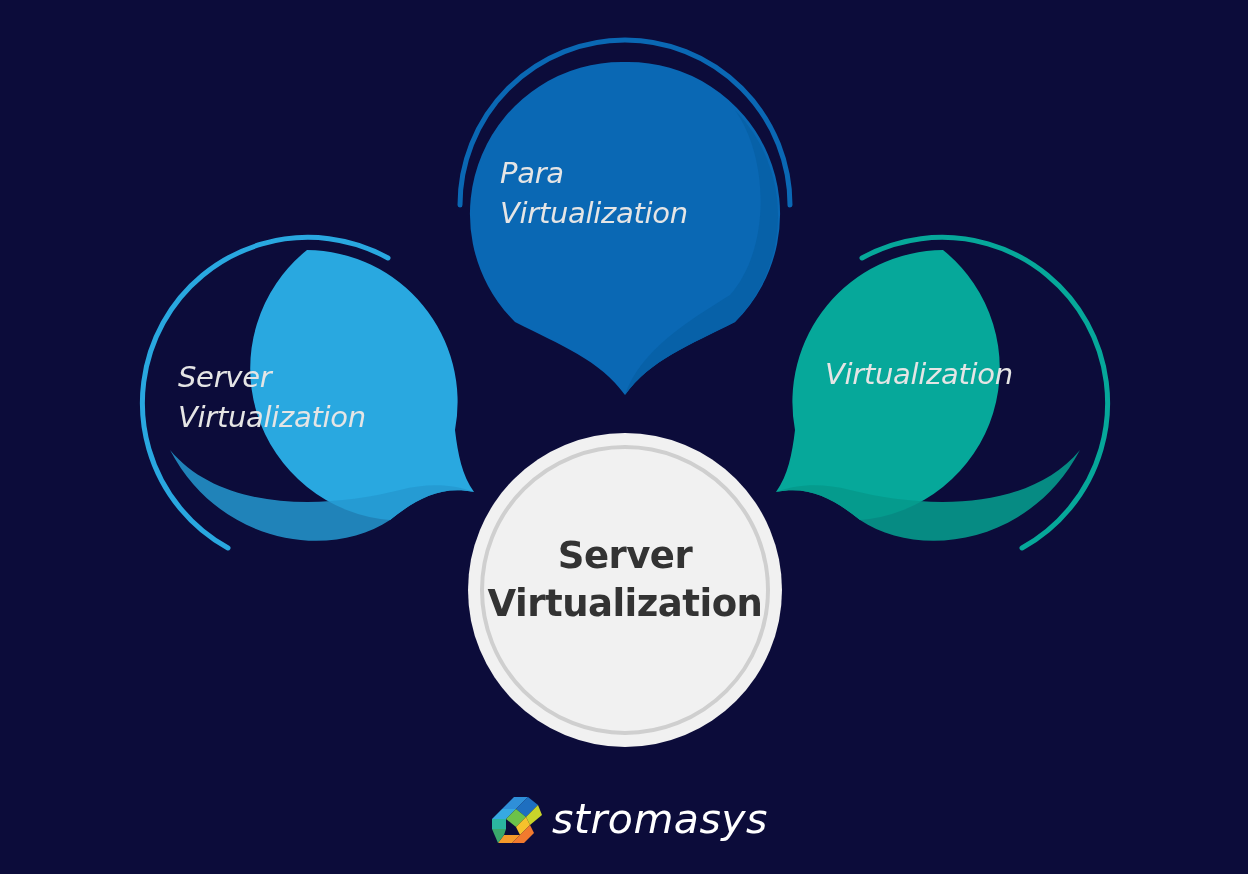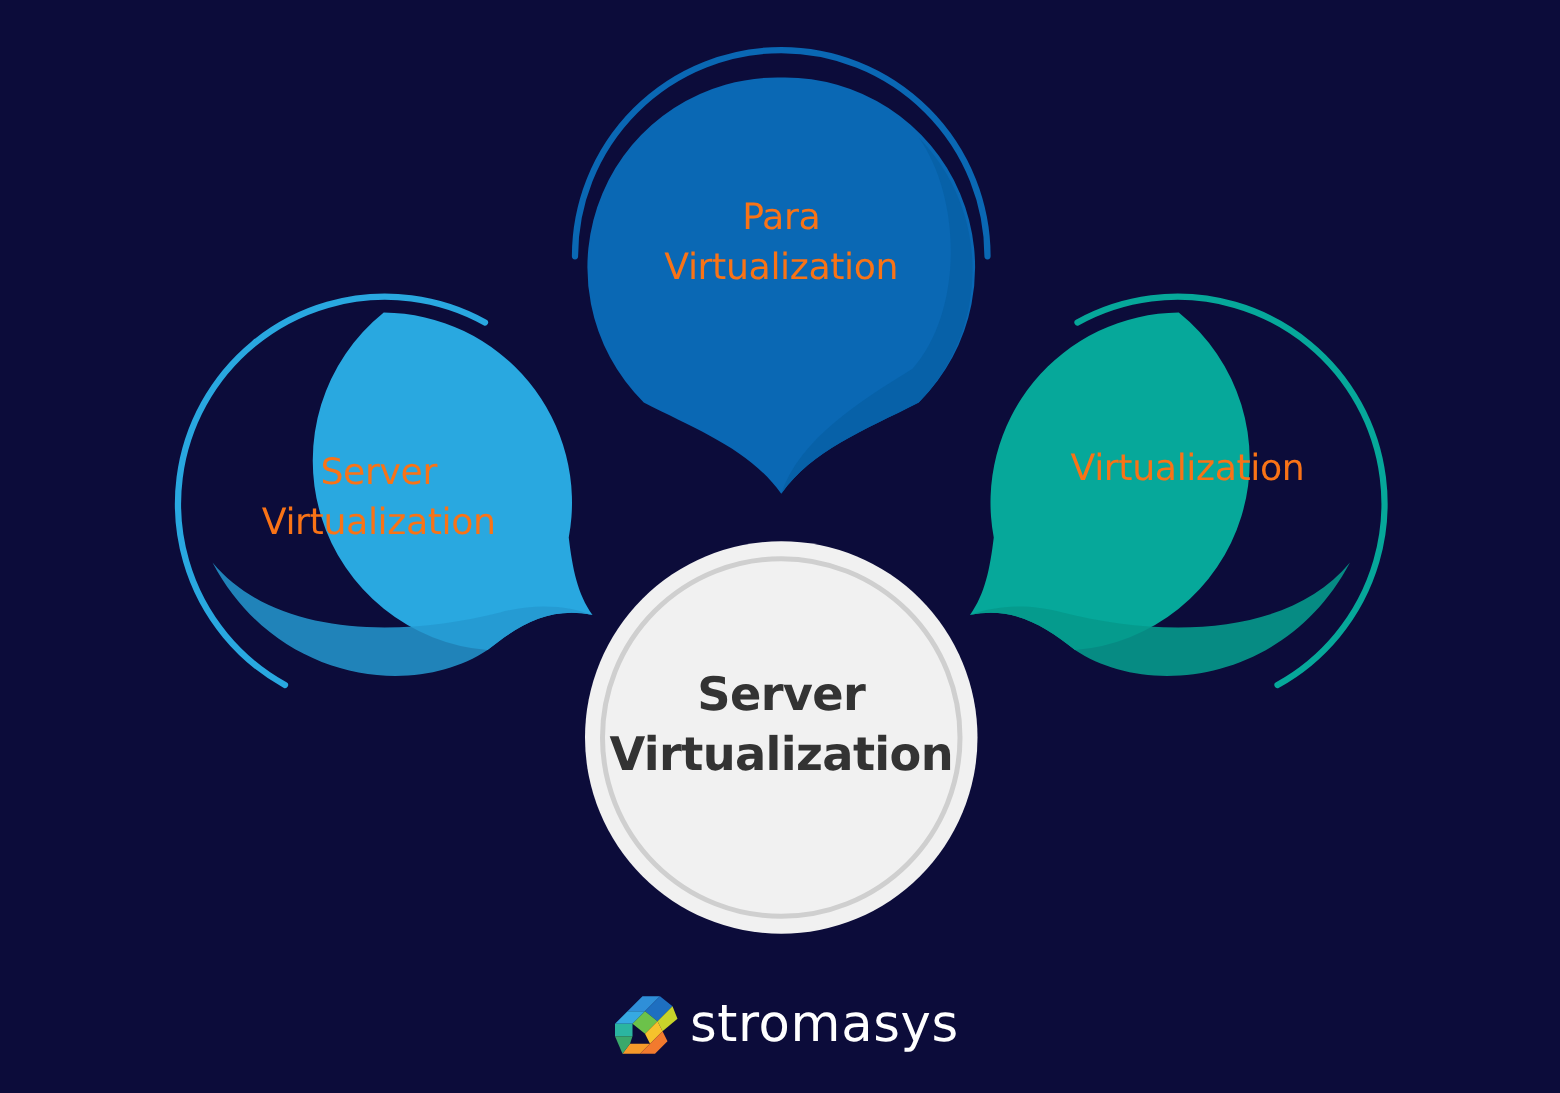--- a/index.html
+++ b/index.html
@@ -1,20 +1,20 @@
 <!DOCTYPE html>
 <html><head>
 <meta charset="utf-8">
 <style>
   html, body { margin: 0; padding: 0; }
   body { width: 1248px; height: 874px; background: #0c0c3a; overflow: hidden; position: relative; font-family: "DejaVu Sans", "Liberation Sans", sans-serif; }
   #canvas { position: absolute; left: 0; top: 0; }
-  .bubble-label { position: absolute; text-align: center; color: #f97316; font-size: 29px; line-height: 40px; letter-spacing: -0.3px; }
+  .bubble-label { position: absolute; color: #e5e5e5; font-size: 29px; line-height: 40px; letter-spacing: -0.3px; font-style: italic; }
   .center-label { position: absolute; text-align: center; color: #333333; font-size: 37px; line-height: 48px; font-weight: bold; letter-spacing: -0.5px; }
-  .logo { position: absolute; left: 488px; top: 792px; height: 54px; display: flex; align-items: center; }
+  .logo { position: absolute; left: 488px; top: 792px; height: 54px; display: flex; align-items: center; font-style: italic; }
   .logo-text { color: #ffffff; font-size: 41px; font-weight: normal; margin-left: 6px; letter-spacing: 0.5px; font-family: "DejaVu Sans", sans-serif; }
 </style>
 </head>
 <body>
 
 <svg id="canvas" width="1248" height="874" viewBox="0 0 1248 874">
 
   <path d="M 460 205 A 165 165 0 0 1 790 205" fill="none" stroke="#0a68b4" stroke-width="5" stroke-linecap="round"></path>
 
   <g>

